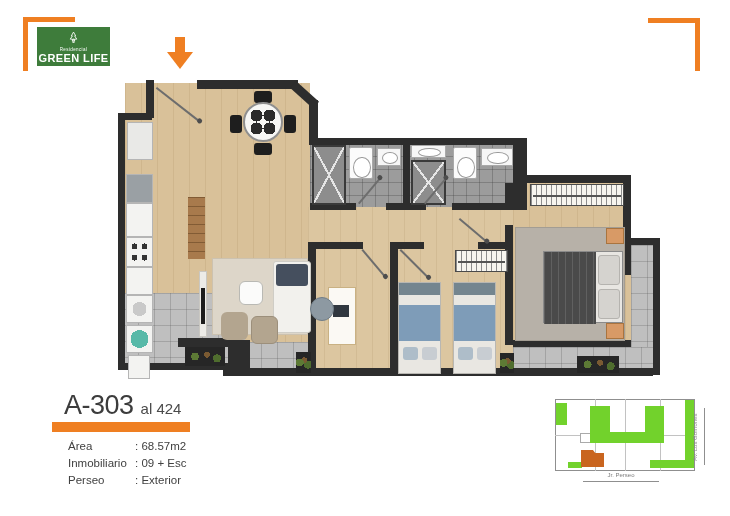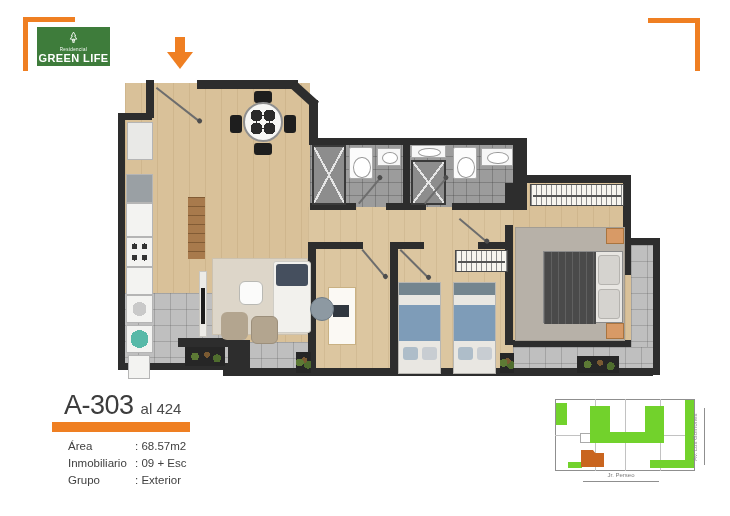--- a/index.html
+++ b/index.html
@@ -233,21 +233,21 @@
 
   <div class="abs unit-title">
     <span class="code">A-303</span><span class="range">al 424</span>
   </div>
   <div class="abs unit-bar"></div>
   <div class="abs unit-specs">
     <span>Área</span>
     <span>: 68.57m2</span>
     <span>Inmobiliario</span>
     <span>: 09 + Esc</span>
-    <span>Grupo</span>
+    <span>Perseo</span>
     <span>: Exterior</span>
   </div>
 
   <div class="abs keyplan">
     <div class="kp-building"></div>
 
     <div class="kp-line" style="left:5px;top:40px;width:140px;border-top-width:1px;"></div>
     <div class="kp-line" style="left:45px;top:4px;height:72px;border-left-width:1px;"></div>
     <div class="kp-line" style="left:75px;top:4px;height:72px;border-left-width:1px;"></div>
     <div class="kp-line" style="left:110px;top:4px;height:72px;border-left-width:1px;"></div>

